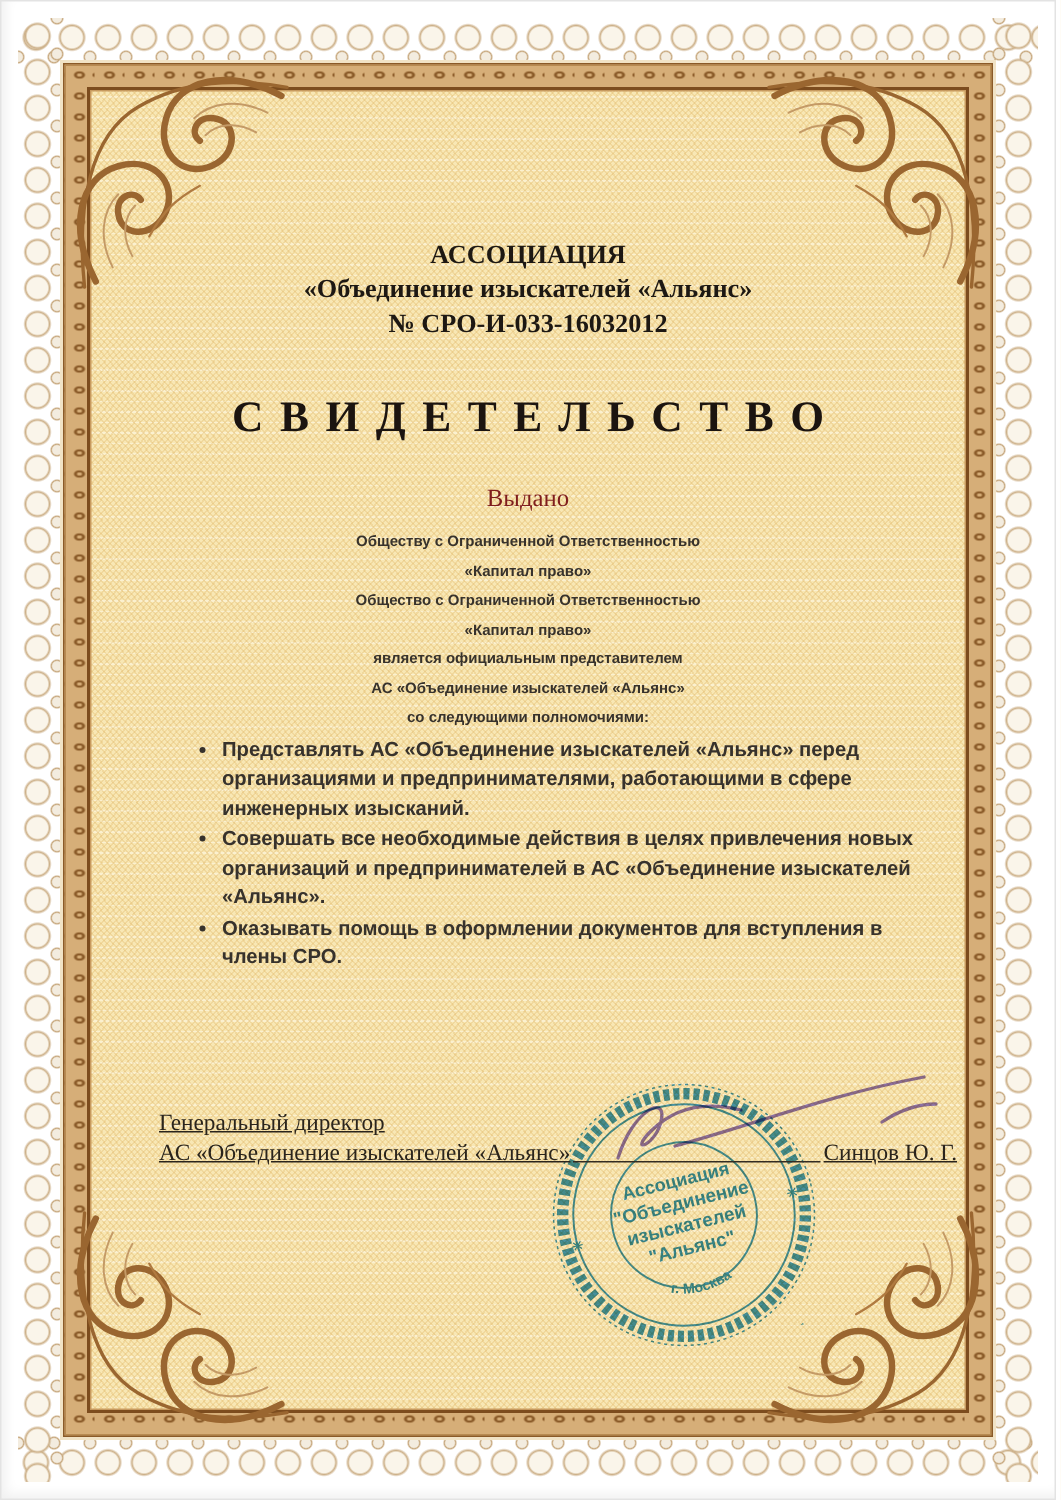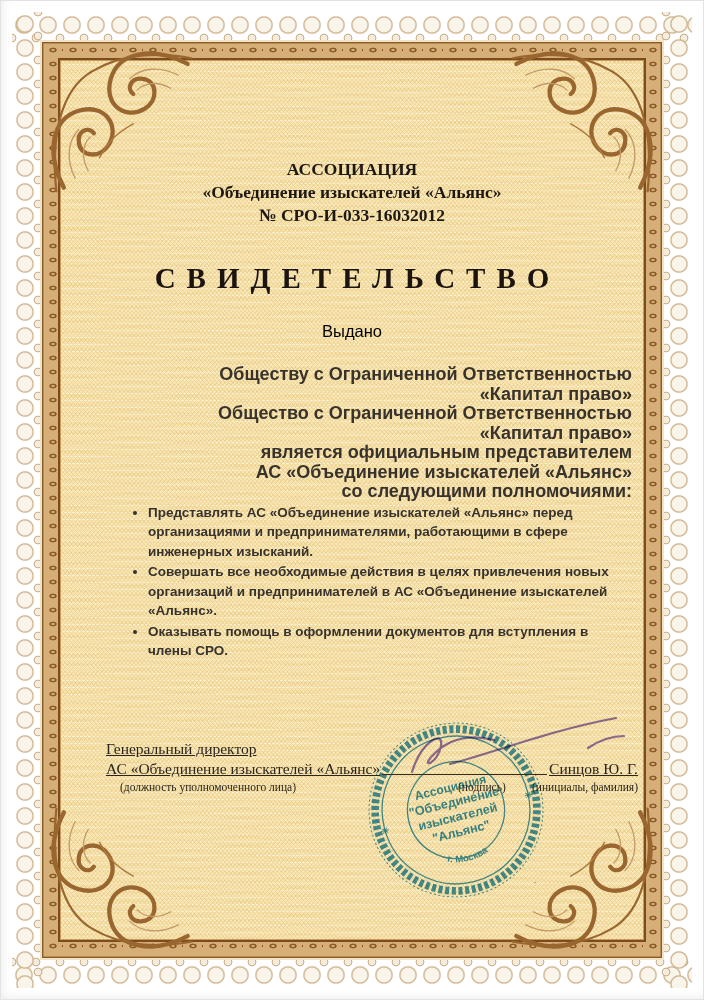--- a/index.html
+++ b/index.html
@@ -44,22 +44,22 @@
   .corner{position:absolute;width:150px;height:150px;z-index:2;pointer-events:none;}
   .corner svg{width:100%;height:100%;}
   .c-tl{left:47px;top:47px;}
   .c-tr{right:47px;top:47px;transform:scaleX(-1);}
   .c-bl{left:47px;bottom:47px;transform:scaleY(-1);}
   .c-br{right:47px;bottom:47px;transform:scale(-1,-1);}
   
   .content{position:absolute;left:72px;right:72px;top:158px;text-align:center;z-index:3;color:#37322c;}
   .org-line{font-weight:bold;font-size:17.5px;line-height:23px;color:#1d1813;}
   .doc-title{margin-top:35px;font-weight:bold;font-size:29px;letter-spacing:11px;color:#1b1410;text-indent:11px;}
-  .issued-label{margin-top:27px;font-family:Liberation Sans, sans-serif;font-size:16.5px;font-weight:500;color:#000000;}
-  .body-lines{margin-top:24px;font-family:"Liberation Sans",sans-serif;font-size:18px;font-weight:bold;line-height:19.5px;color:#37322c;text-align:right;}
+  .issued-label{margin-top:27px;font-family:Liberation Serif, serif;font-size:16.5px;font-weight:500;color:#7f1d1d;}
+  .body-lines{margin-top:10px;font-family:"Liberation Sans",sans-serif;font-size:10px;font-weight:bold;line-height:19.5px;color:#37322c;}
   .bullets{margin:1px 12px 0 56px;padding-left:20px;width:474px;text-align:left;
     font-family:"Liberation Sans",sans-serif;font-size:13.5px;font-weight:bold;line-height:19.5px;color:#37322c;}
   .bullets li{margin-bottom:1px;}
   
   .sig-block{position:absolute;left:72px;right:66px;top:740px;z-index:5;color:#2a241c;font-size:15.5px;padding-left:34px;}
   .sig-role1{display:inline-block;text-decoration:underline;}
   .sig-row2{display:flex;align-items:flex-end;margin-top:2px;}
   .sig-role2{text-decoration:underline;white-space:nowrap;}
   .sig-line{flex:1;border-bottom:1.4px solid #332c22;margin:0 2px 3px 2px;min-width:30px;}
   .sig-name{text-decoration:underline;white-space:nowrap;}
@@ -139,25 +139,20 @@
     </ul>
   </div>
 
   <div class="sig-block">
     <span class="sig-role1">Генеральный директор</span>
     <div class="sig-row2">
       <span class="sig-role2">АС «Объединение изыскателей «Альянс»</span>
       <span class="sig-line"></span>
       <span class="sig-name">Синцов Ю. Г.</span>
     </div>
-    <div class="sig-captions">
-      <span class="cap-role">(должность уполномоченного лица)</span>
-      <span class="cap-sign">(подпись)</span>
-      <span class="cap-name">(инициалы, фамилия)</span>
-    </div>
   </div>
 
   <div class="stamp">
     <svg viewBox="0 0 178 178">
       <circle cx="89" cy="89" r="86" fill="none" stroke="#3b93c1" stroke-width="1" stroke-dasharray="2 2.4"></circle>
       <circle cx="89" cy="89" r="80" fill="none" stroke="#3b93c1" stroke-width="7.5" stroke-dasharray="4 2.6"></circle>
       <circle cx="89" cy="89" r="73" fill="none" stroke="#3b93c1" stroke-width="1.3"></circle>
       <circle cx="89" cy="89" r="48" fill="none" stroke="#3b93c1" stroke-width="1.3"></circle>
       <defs>
         <path id="ringPath" d="M89,151 A62,62 0 1 1 88.9,151"></path>

